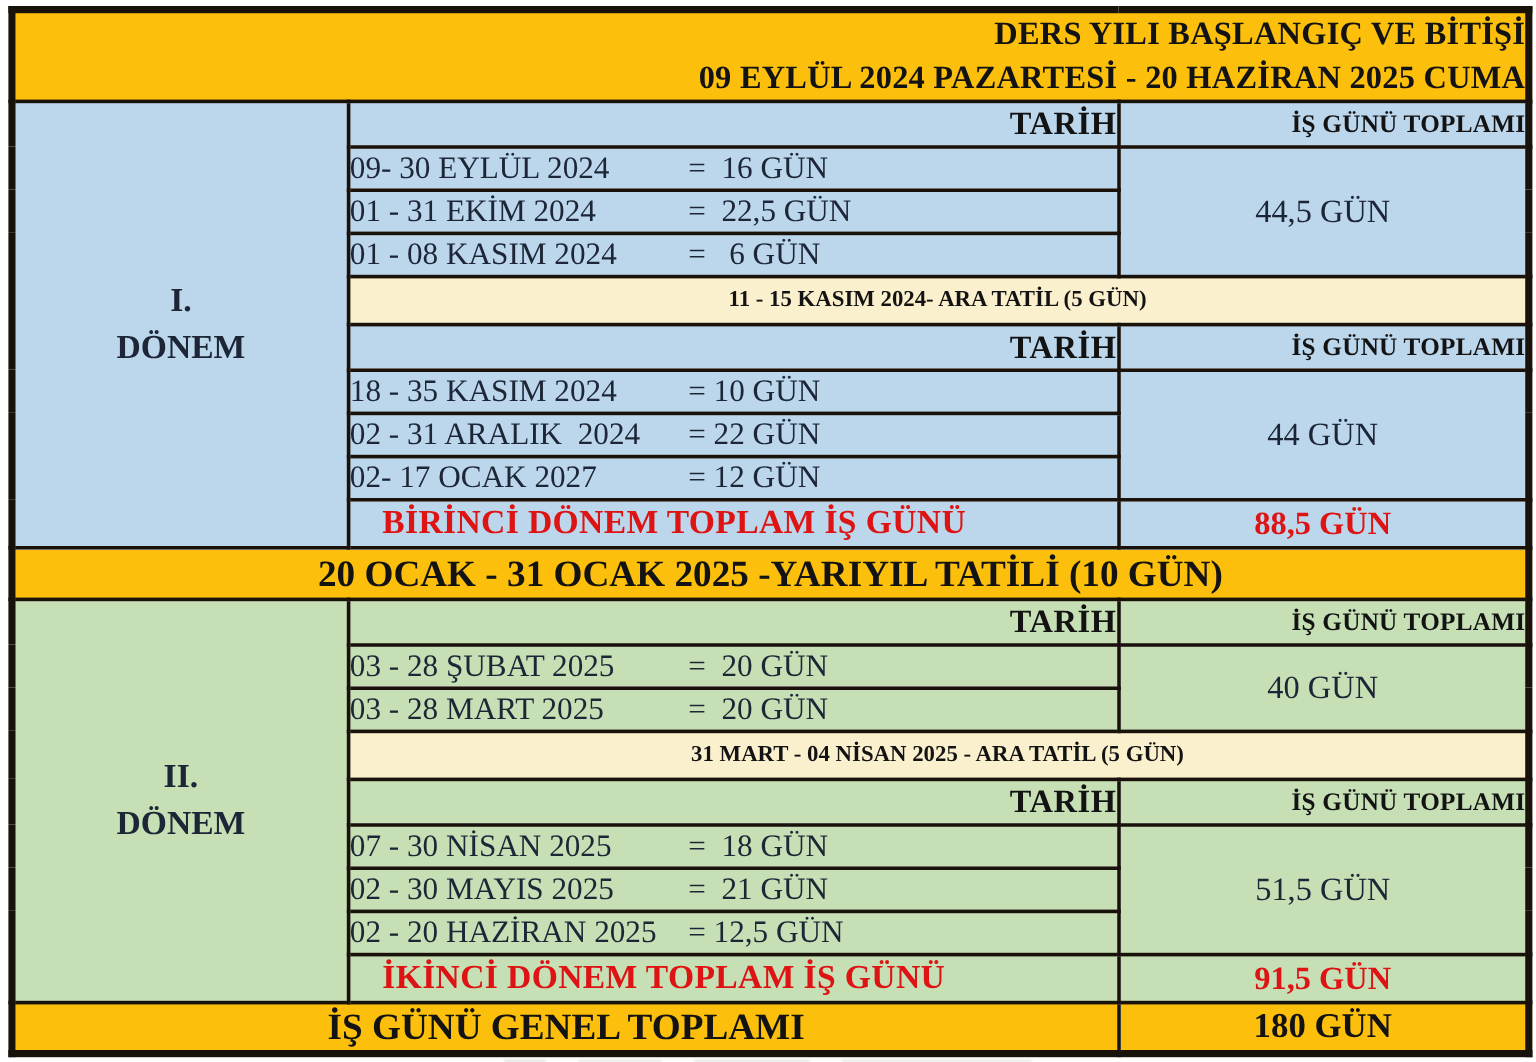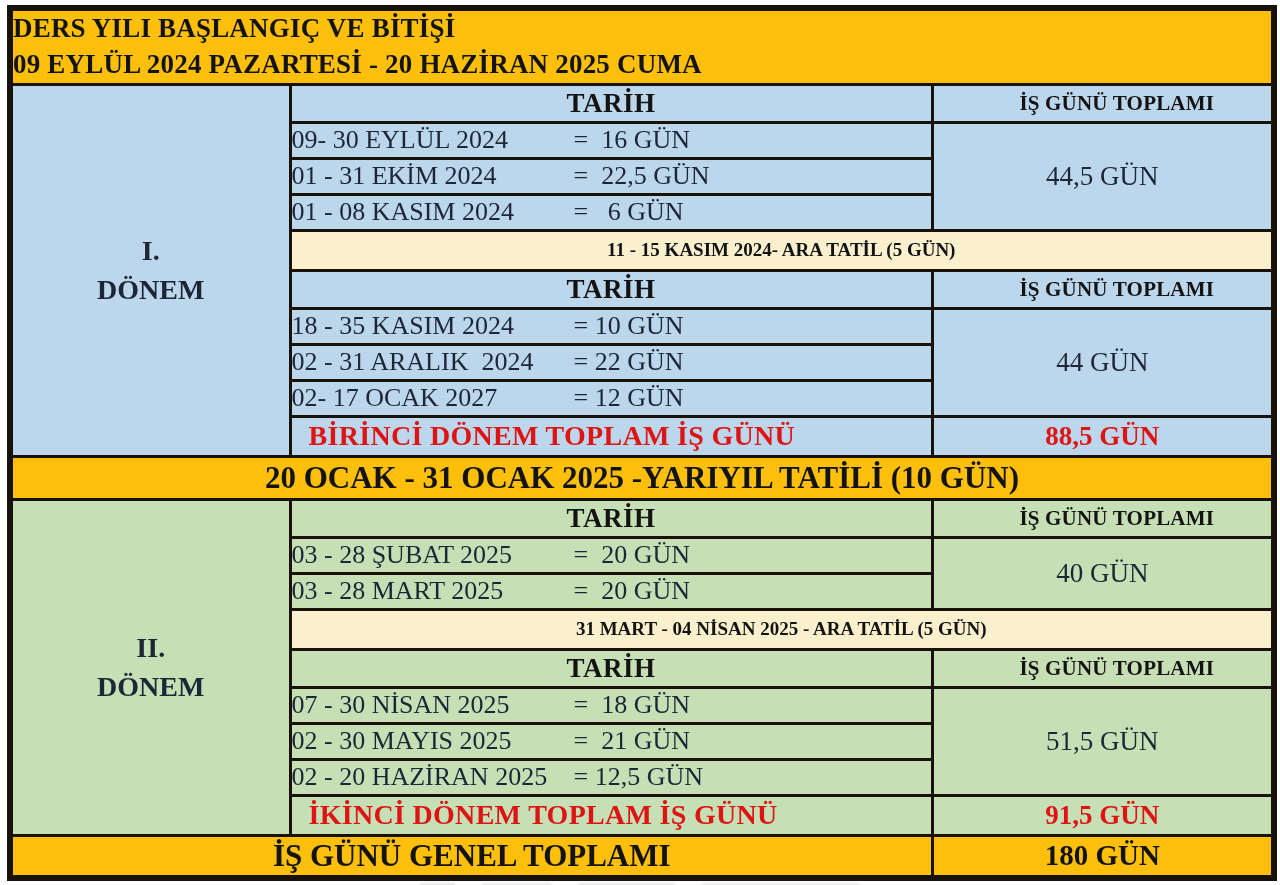--- a/index.html
+++ b/index.html
@@ -32,29 +32,29 @@
   table.cal{border:6px solid var(--border);}
   col.c-term{width:280px;}
   col.c-date{width:642px;}
   col.c-total{width:342px;}
 
   .bg-orange{background:var(--orange);}
   .bg-blue{background:var(--blue);}
   .bg-green{background:var(--green);}
   .bg-cream{background:var(--cream);}
 
-  .title-cell{height:76px;text-align:left;vertical-align:middle;border-bottom-width:4px;margin-top:44px;}
+  .title-cell{height:76px;text-align:right;vertical-align:middle;border-bottom-width:4px;margin-top:44px;}
   .title-line{font-weight:bold;font-size:27px;line-height:1.32;color:#131313;letter-spacing:.2px;}
 
   .term-cell{
     text-align:center;vertical-align:middle;
     font-weight:bold;font-size:28px;color:var(--navy);line-height:1.4;
   }
 
-  .col-head{height:38px;text-align:center;vertical-align:middle;font-weight:bold;color:#131313;margin-top:48px;}
+  .col-head{height:38px;text-align:right;vertical-align:middle;font-weight:bold;color:#131313;margin-top:48px;}
   .col-head.date{font-size:27px;letter-spacing:.5px;}
   .col-head.total{font-size:21px;letter-spacing:.2px;padding-left:29px;}
 
   .date-cell{
     height:36px;vertical-align:middle;
     font-size:26px;color:var(--navy);
   }
   .date-cell .date{display:inline-block;min-width:282px;white-space:pre;}
   .date-cell .days{white-space:pre;}
 
@@ -63,21 +63,21 @@
     font-size:27px;color:var(--navy);
   }
 
   .band-cell{
     height:40px;text-align:center;vertical-align:middle;
     font-weight:bold;font-size:19px;color:#131313;
   }
   .band-cell.big{font-size:31px;height:43px;}
 
   .term-total-label{
-    height:40px;vertical-align:middle;padding-left:17px;
+    height:40px;vertical-align:middle;padding-left:27px;
     font-weight:bold;font-size:28px;color:var(--red);letter-spacing:.3px;
   }
   .term-total-value{
     text-align:center;vertical-align:middle;
     font-weight:bold;font-size:27px;color:var(--red);
   }
 
   .grand-label{height:43px;text-align:center;vertical-align:middle;font-weight:bold;font-size:31px;color:#131313;margin-top:44px;}
   .grand-value{text-align:center;vertical-align:middle;font-weight:bold;font-size:29px;color:#131313;}
 

